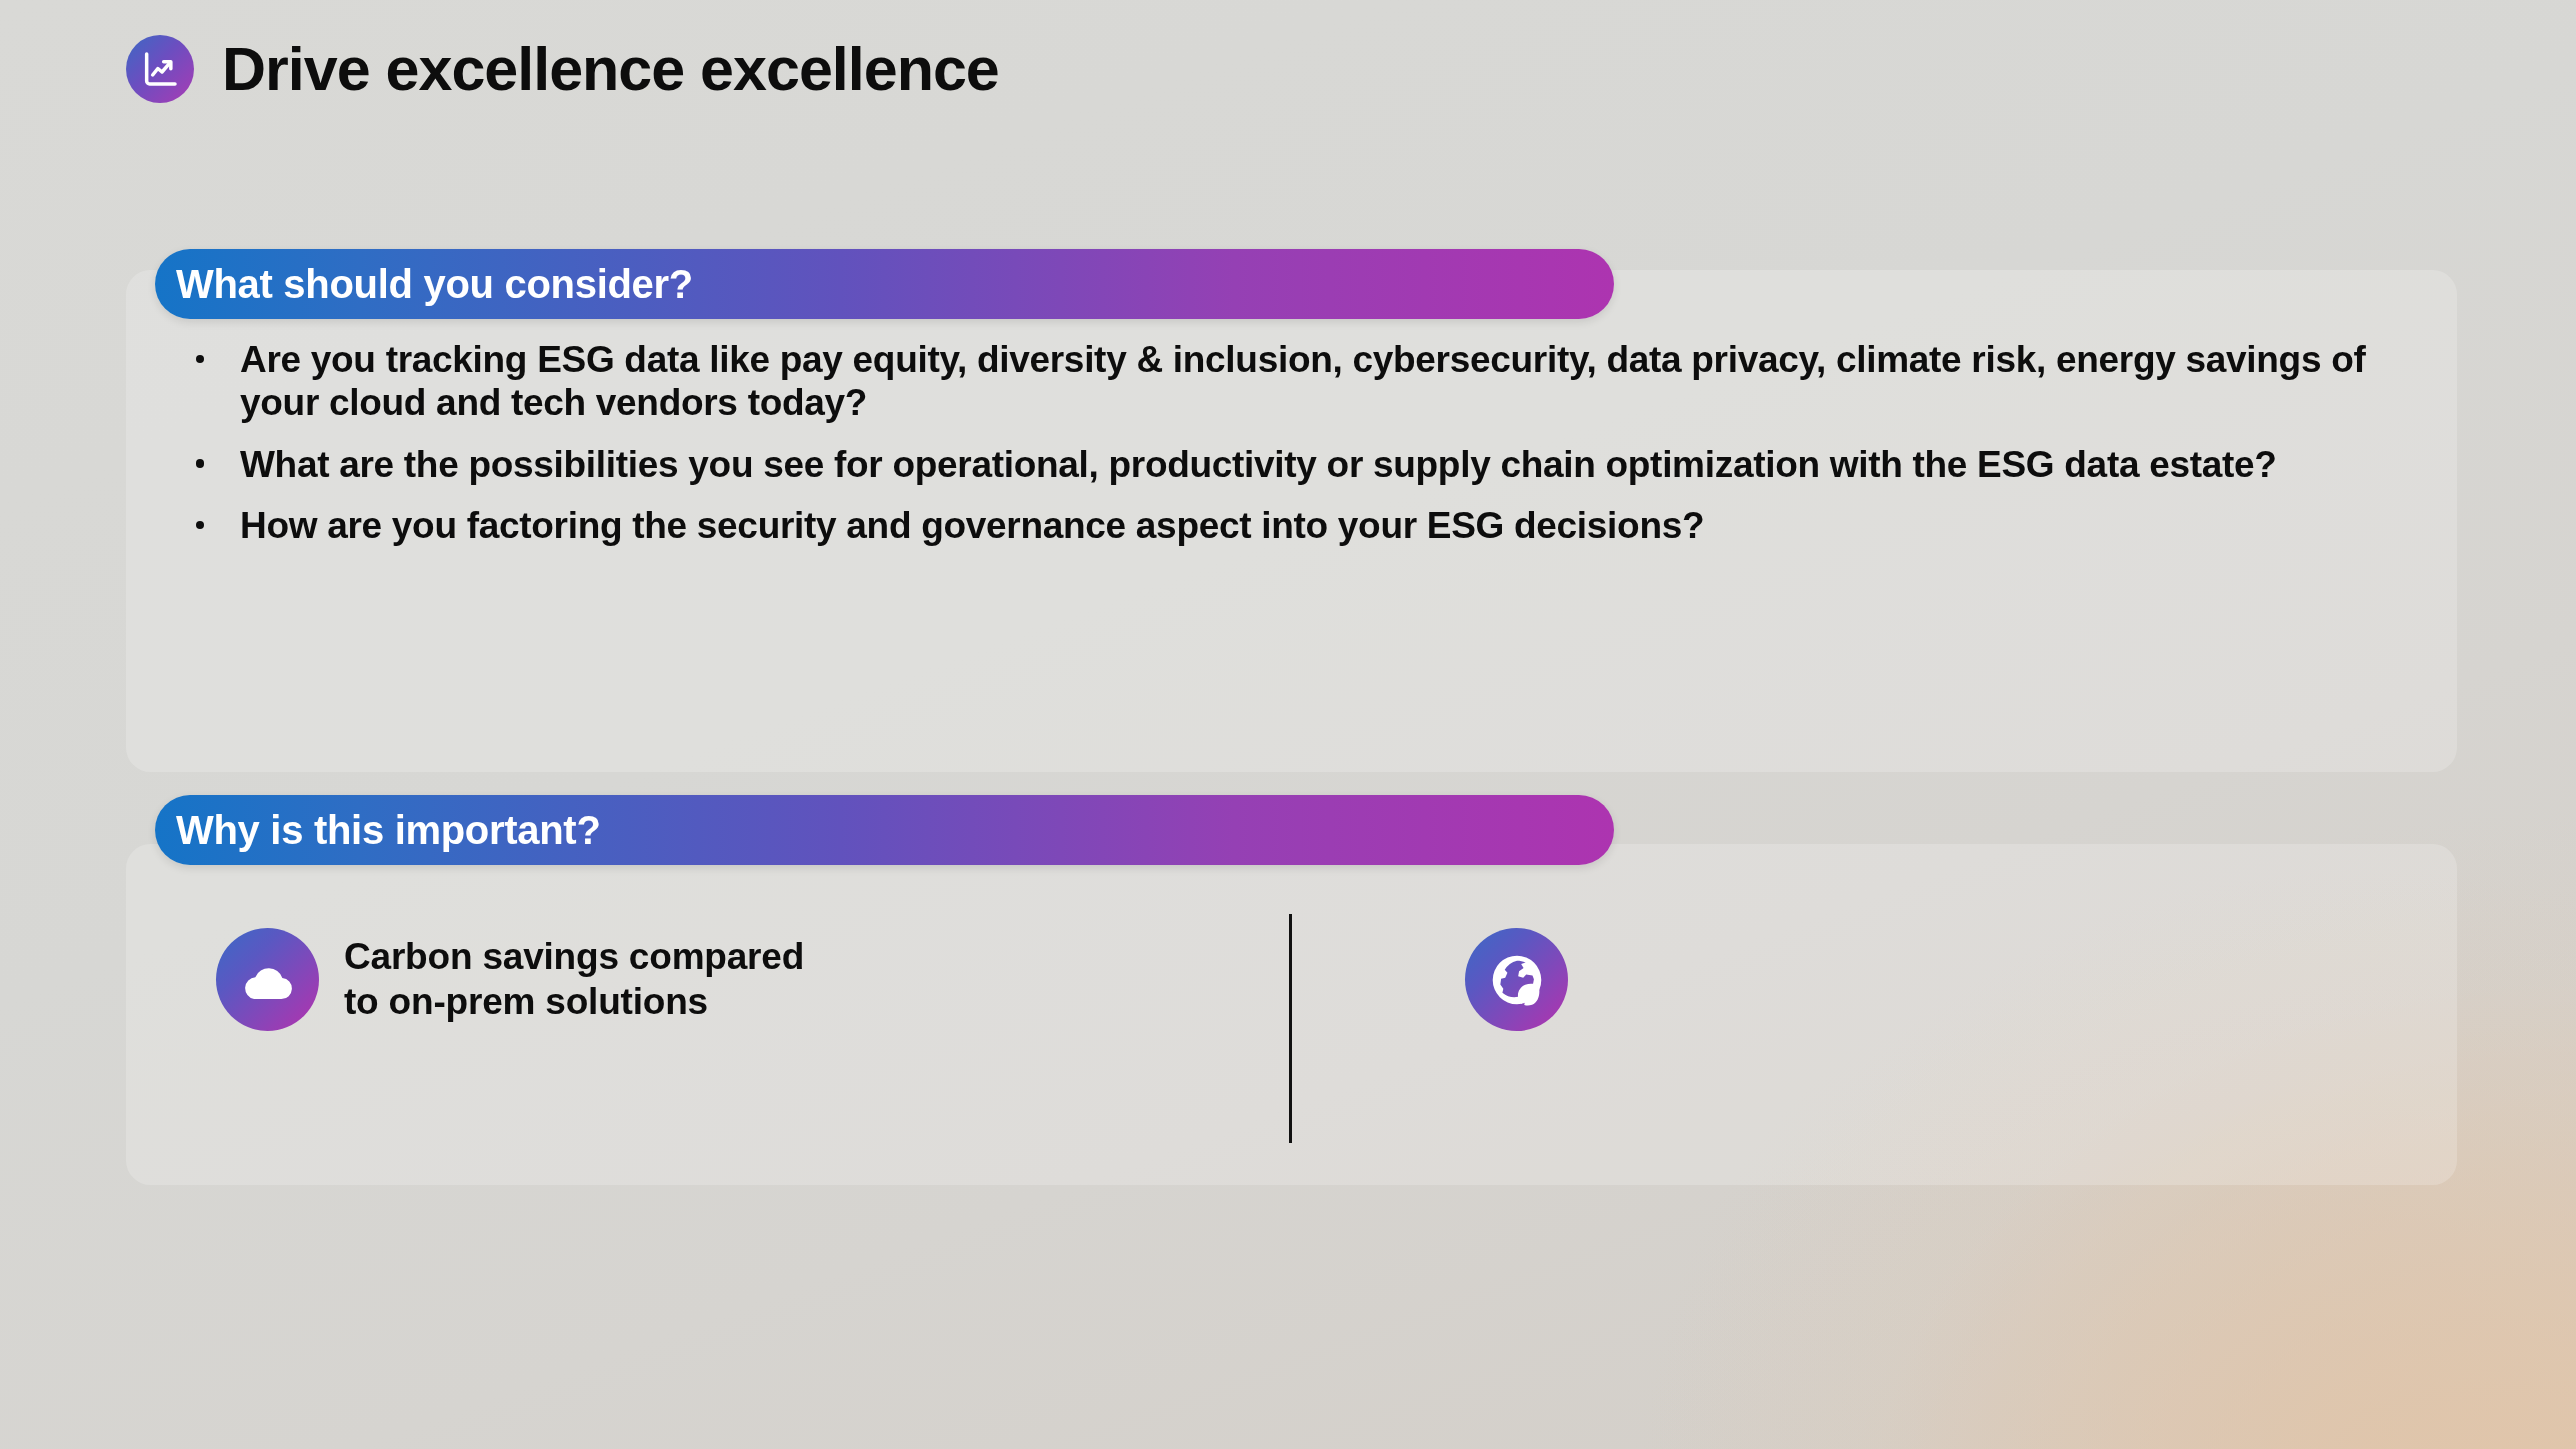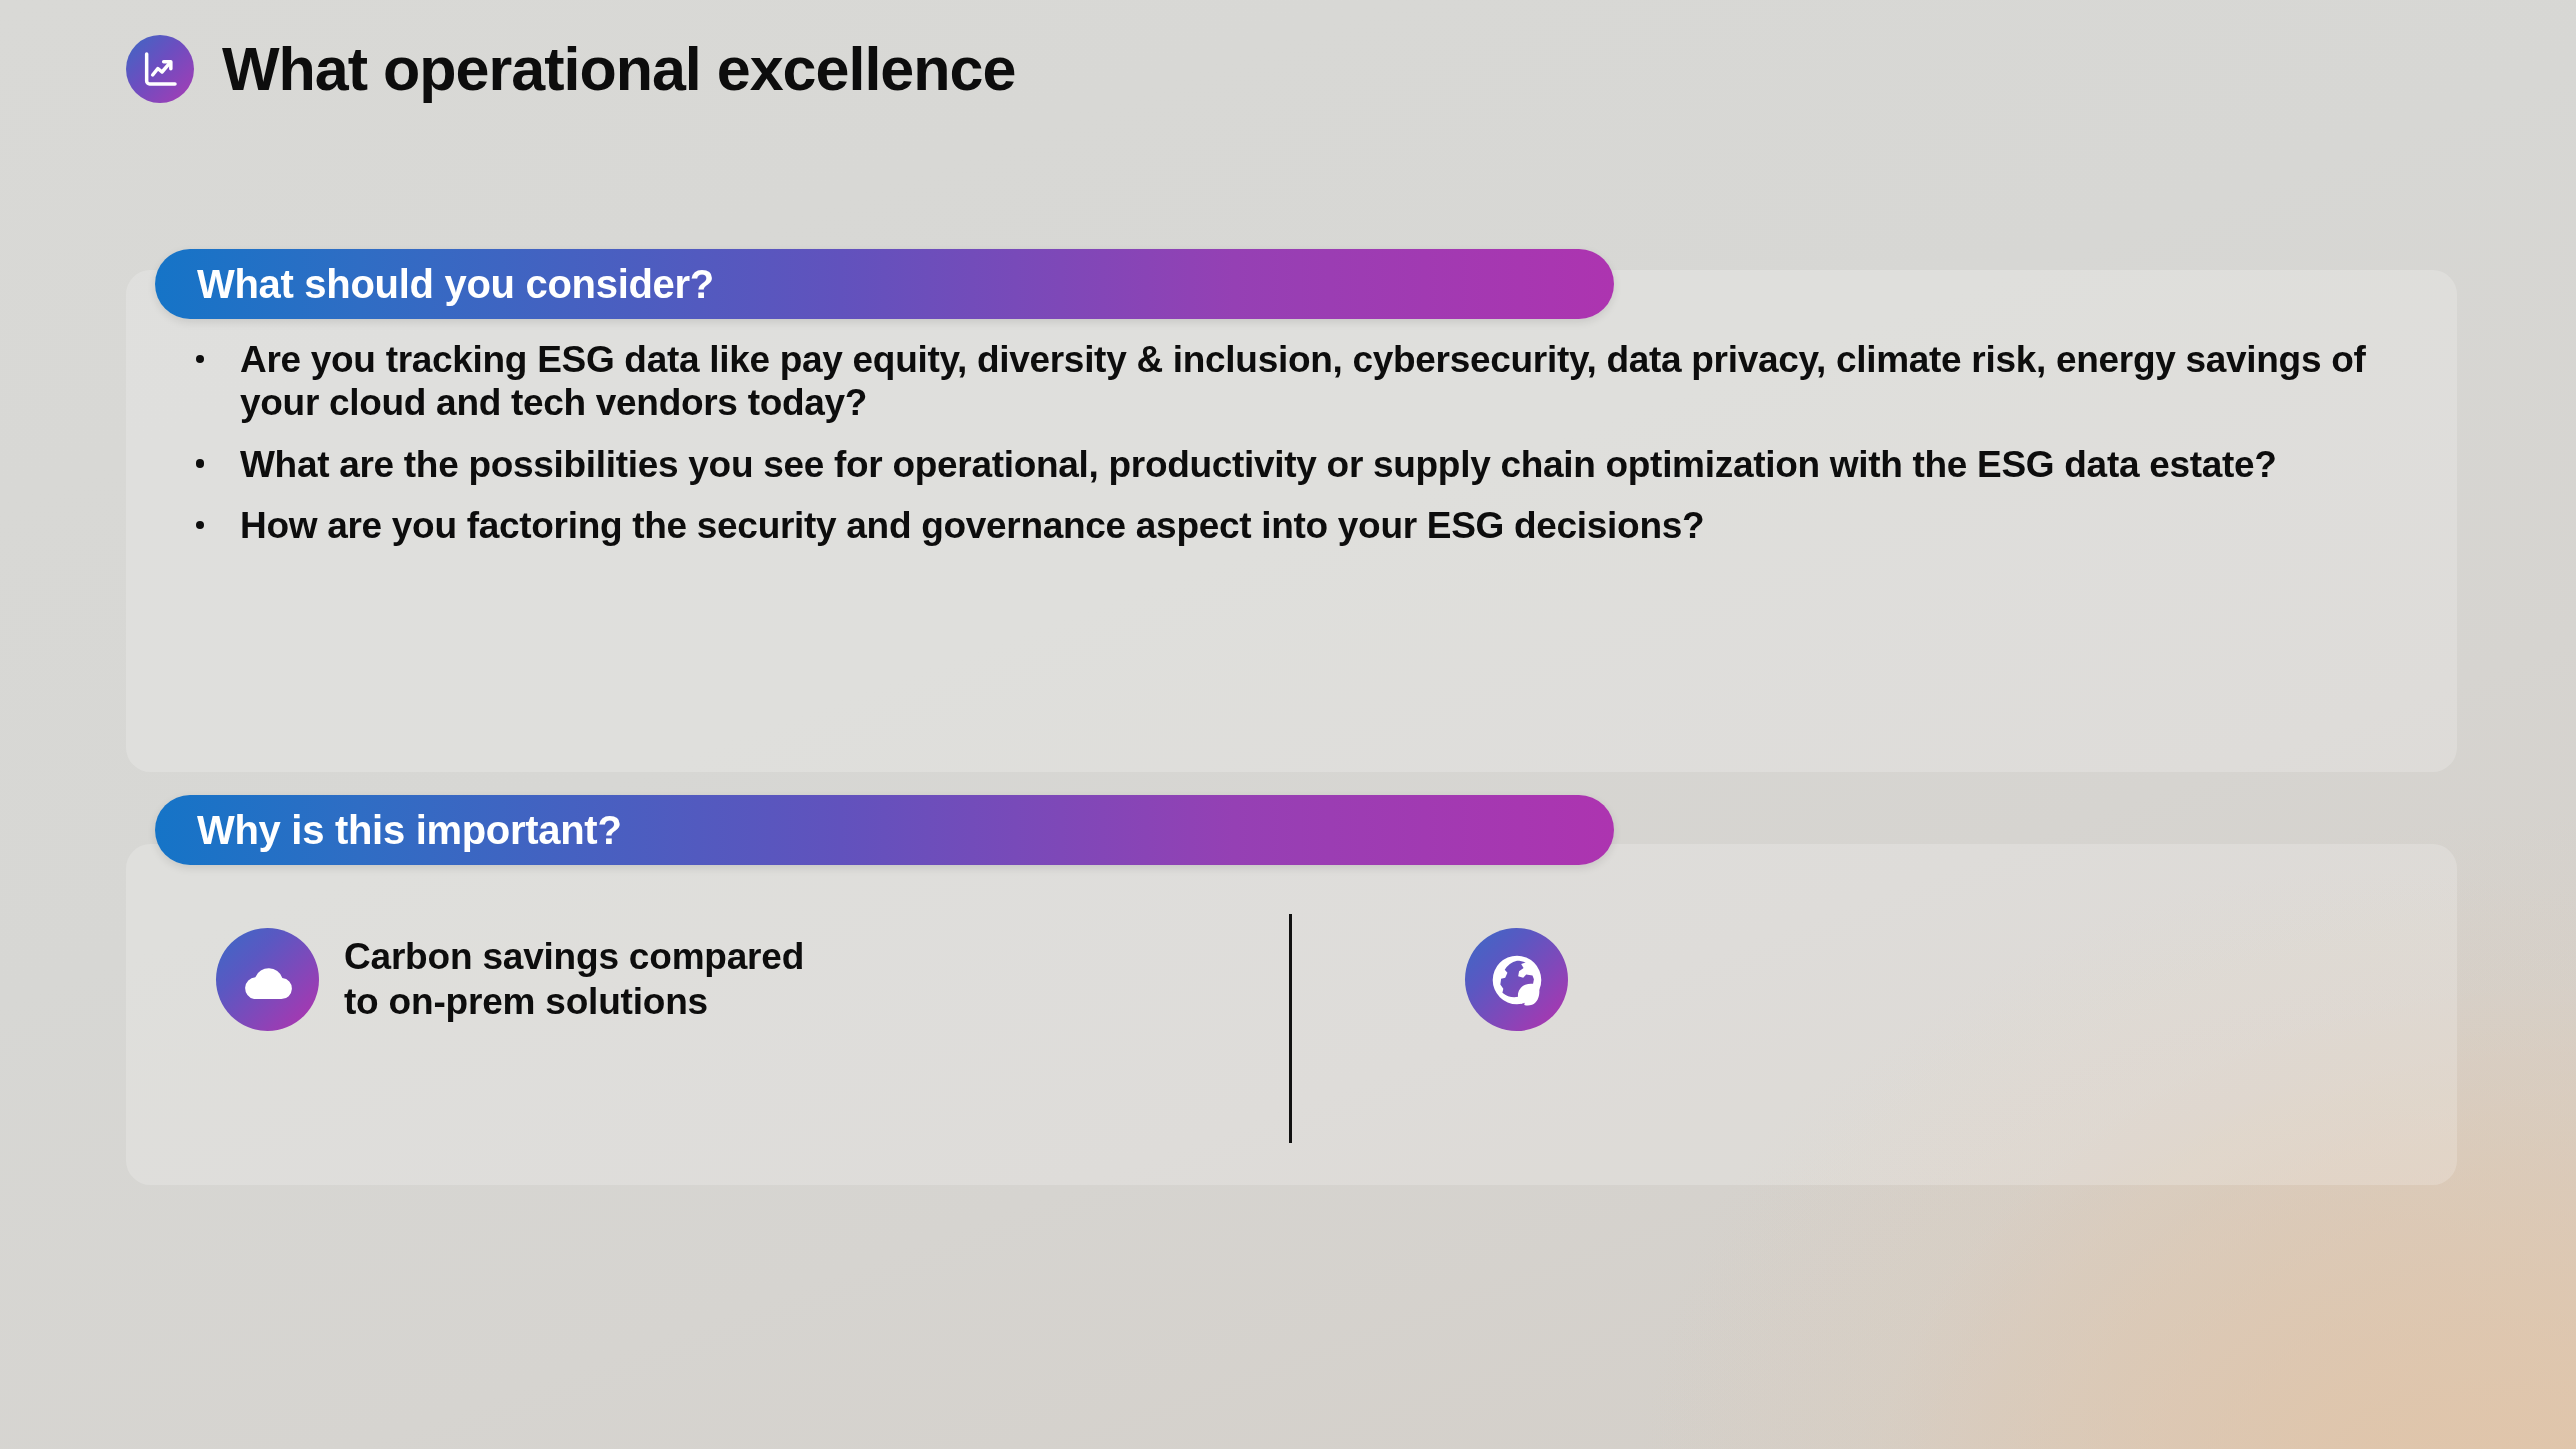--- a/index.html
+++ b/index.html
@@ -69,21 +69,21 @@
     display: flex;
     align-items: center;
     box-shadow: 0 3.2px 9px rgba(0,0,0,0.10);
   }
   #pill-consider { left: 155px; top: 249px;  width: 1459px; }
   #pill-why      { left: 155px; top: 795px; width: 1459px; }
   .pill-label {
     color: #ffffff;
     font-size: 40px;
     font-weight: bold;
-    padding-left: 42px;
+    padding-left: 21px;
     letter-spacing: -0.3px;
     line-height: 1;
     white-space: nowrap;
   }
 
   
   .bullets {
     position: absolute;
     left: 182px;
     top: 338px;
@@ -166,21 +166,21 @@
 <div class="slide">
 
   <div class="header">
     <div class="title-icon">
       <svg viewBox="0 0 24 24" aria-hidden="true">
         <path d="M4 3v16.2c0 .99.81 1.8 1.8 1.8H21" fill="none" stroke="#ffffff" stroke-width="2.1" stroke-linecap="round"></path>
         <path d="M7.6 15.6l3.1-3.9 2.5 2.1 4.6-5.3" fill="none" stroke="#ffffff" stroke-width="2.1" stroke-linecap="round" stroke-linejoin="round"></path>
         <path d="M14.2 7.6h4.3v4.3" fill="none" stroke="#ffffff" stroke-width="2.1" stroke-linecap="round" stroke-linejoin="round"></path>
       </svg>
     </div>
-    <div class="page-title">What operational excellence</div>
+    <div class="page-title">Drive excellence excellence</div>
   </div>
 
   <div class="panel" id="panel-consider"></div>
 
   <div class="pill" id="pill-consider">
     <span class="pill-label">What should you consider?</span>
   </div>
 
   <ul class="bullets">
     <li class="bullet">

